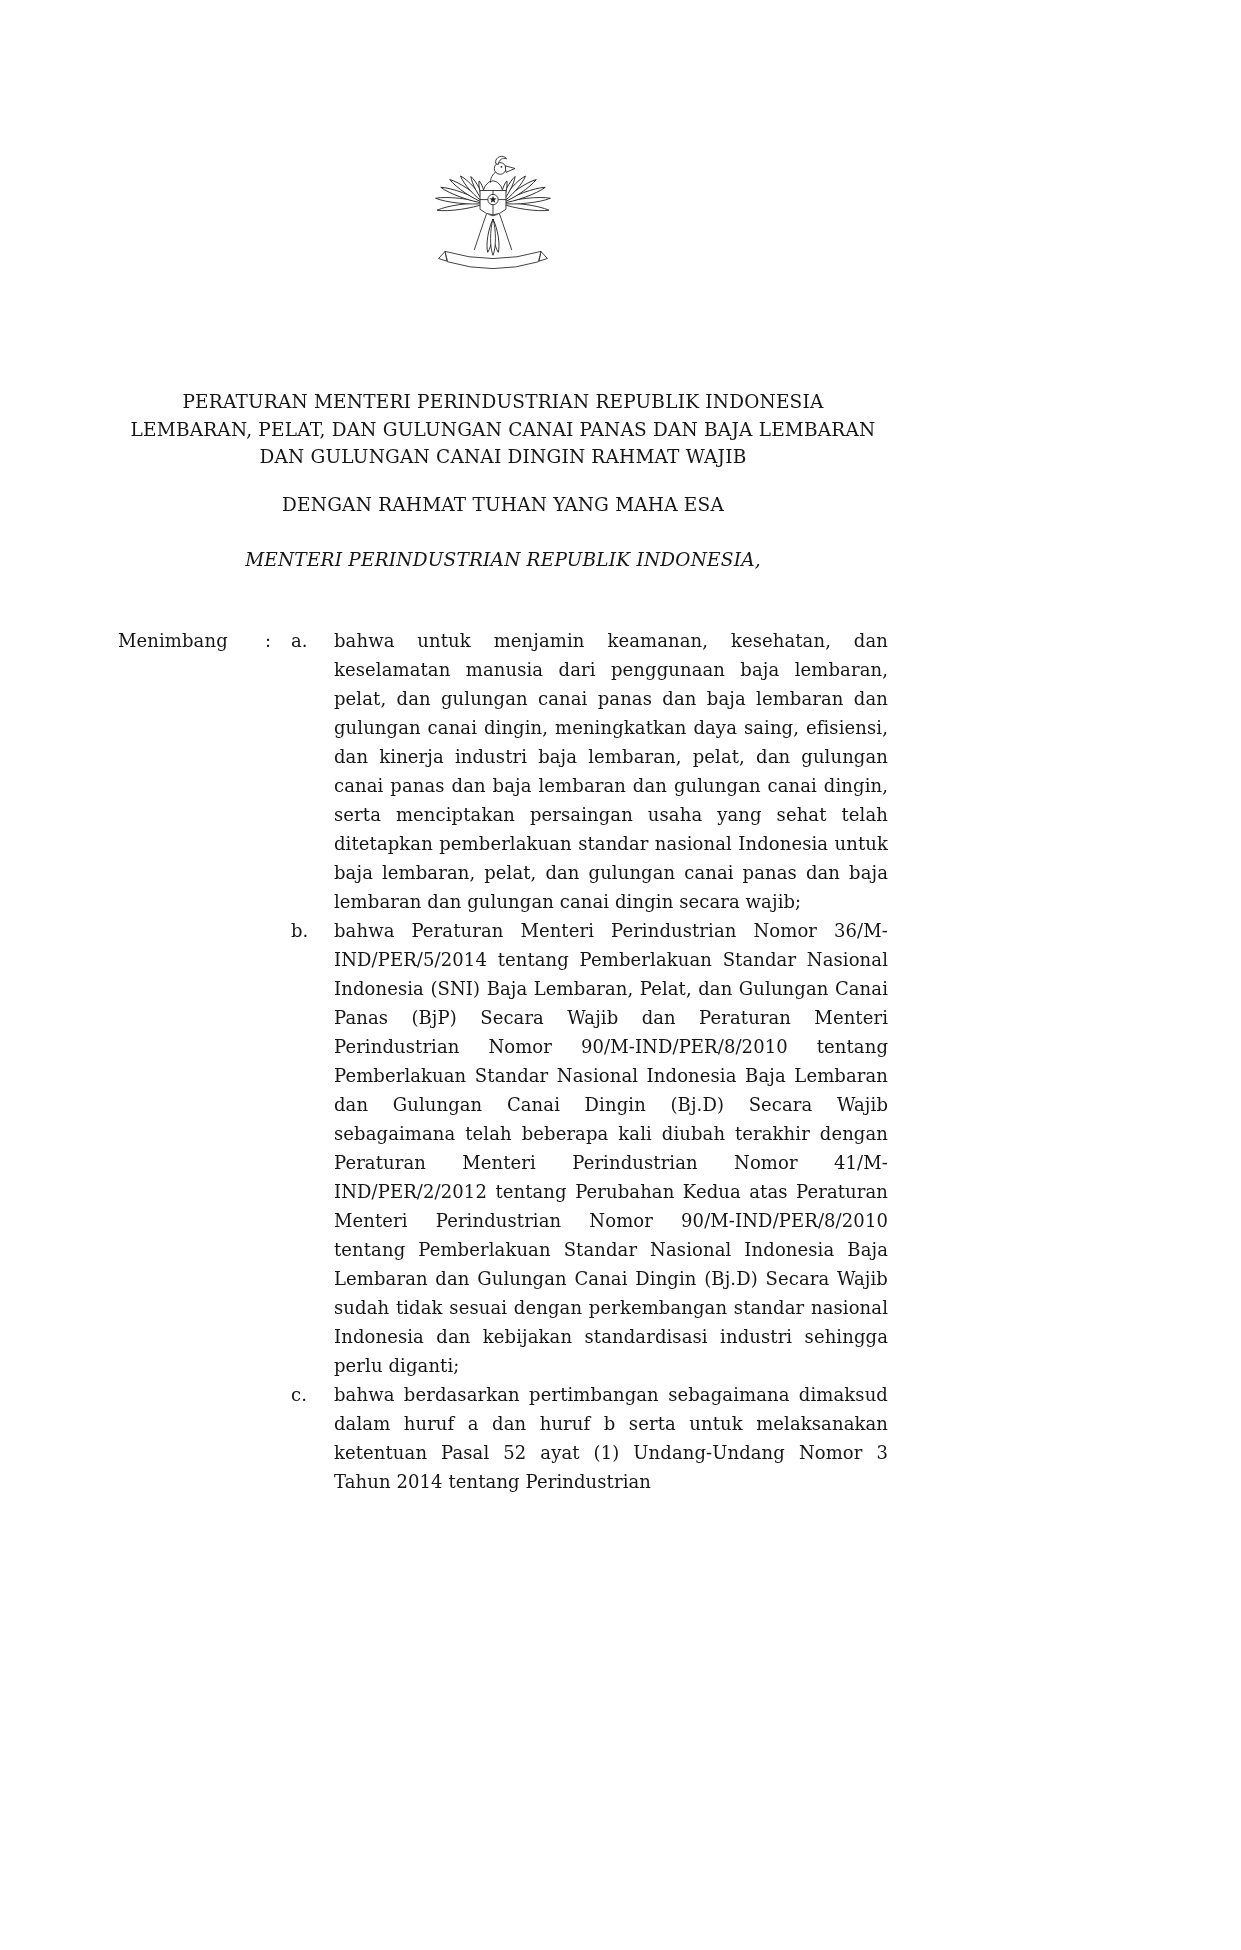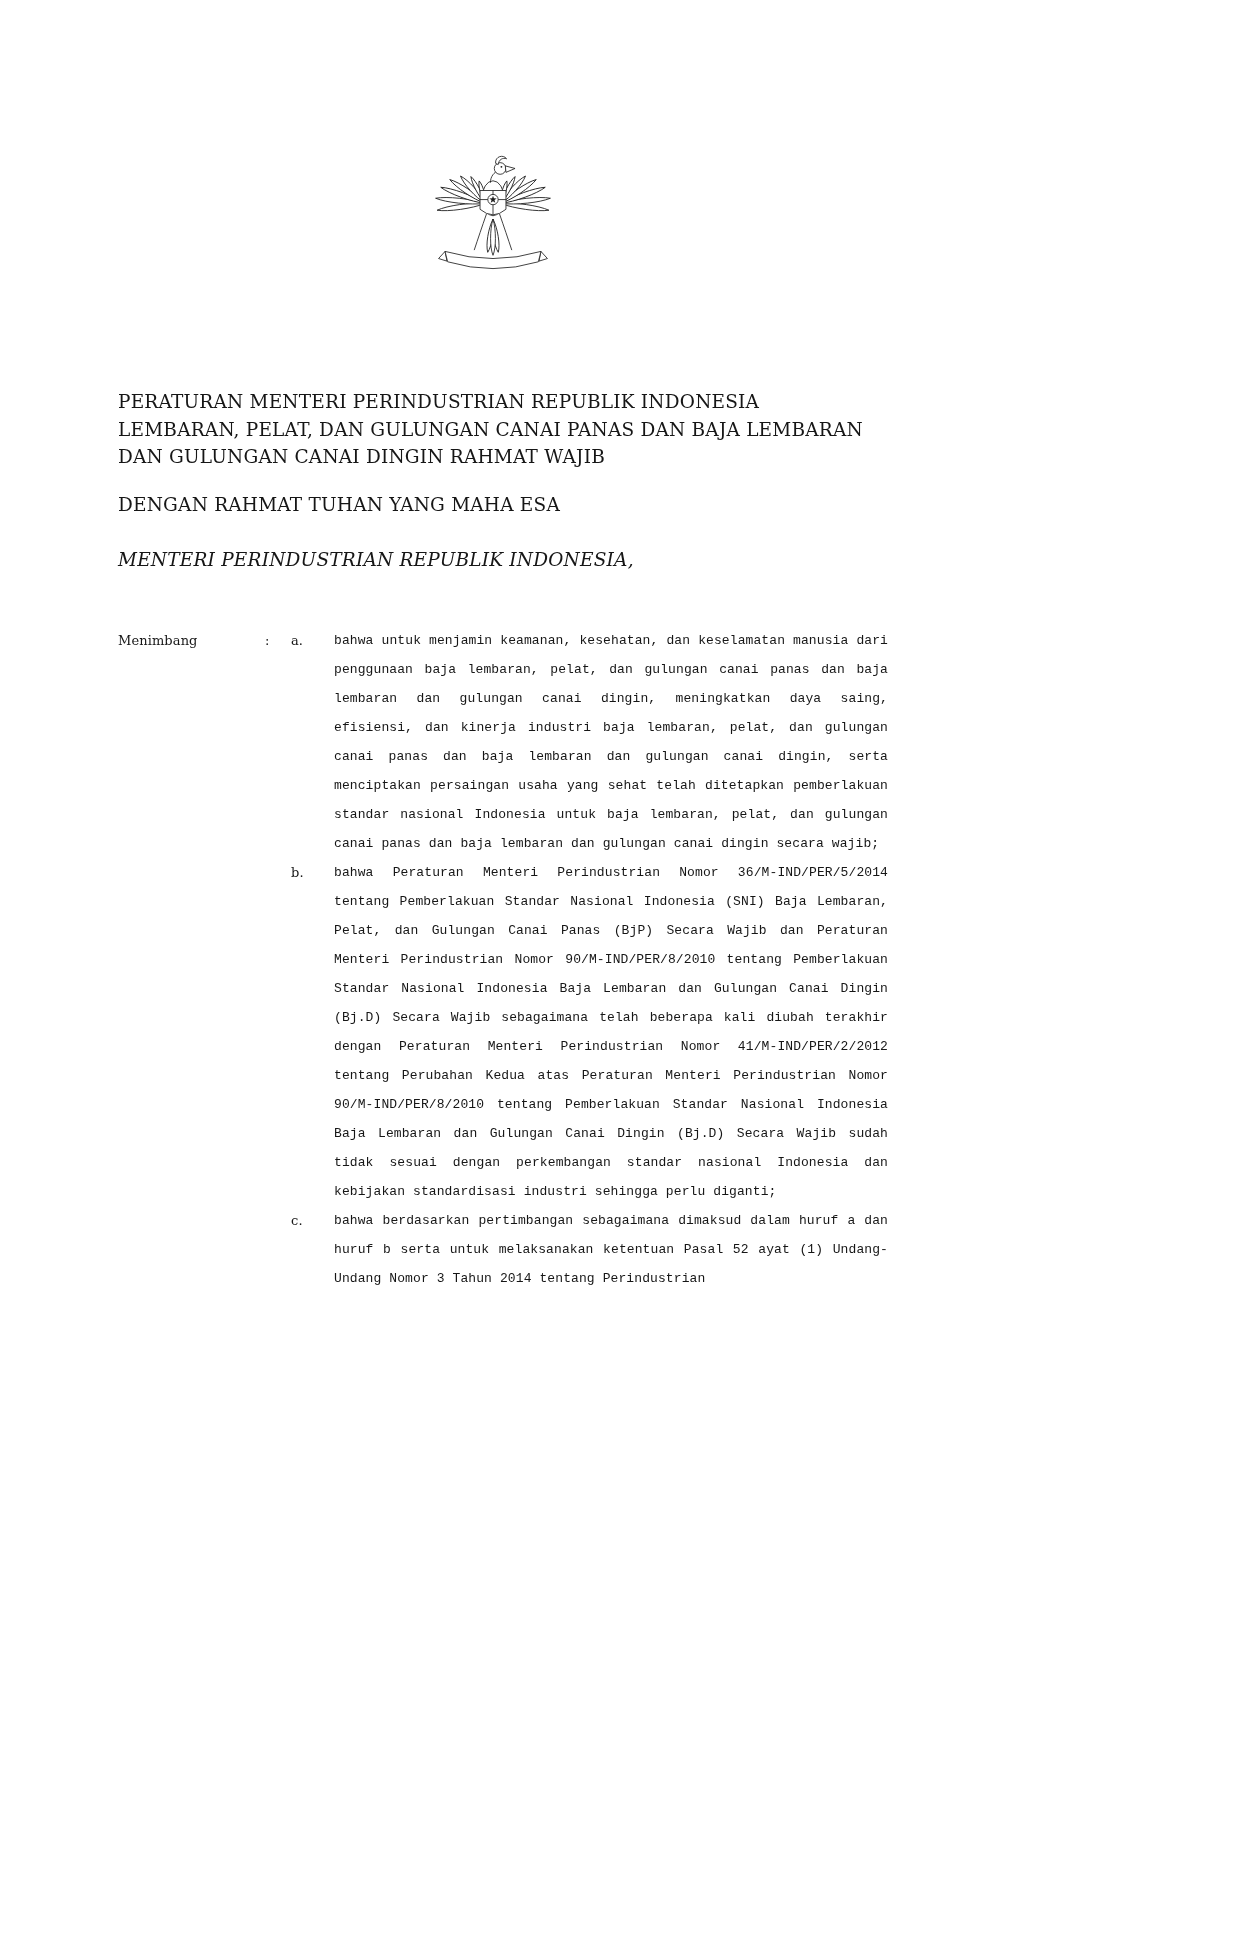--- a/index.html
+++ b/index.html
@@ -26,47 +26,46 @@
   }
 
   .content {
     position: absolute;
     top: 388px;
     left: 118px;
     width: 770px;
   }
 
   .title-block, .invocation, .official {
-    text-align: left;
+    text-align: center;
     font-size: 18.5px;
     line-height: 27.5px;
     letter-spacing: 0.2px;
   }
   .invocation { margin-top: 20px; }
   .official   { margin-top: 28px; font-style: italic; }
 
   .consider {
     display: flex;
     align-items: flex-start;
     margin-top: 52px;
-    font-size: 13px;
+    font-size: 18px;
     line-height: 29px;
     letter-spacing: 0.1px;
   }
   .c-label { width: 147px; flex: 0 0 auto; }
   .c-colon { width: 26px;  flex: 0 0 auto; }
   .c-items { flex: 1; }
 
   .item { display: flex; align-items: flex-start; }
   .i-letter { width: 43px; flex: 0 0 auto; }
   .i-text {
     flex: 1;
     text-align: justify;
     text-justify: inter-word;
-    font-family: Liberation Mono, monospace;
   }
 </style>
 </head>
 <body>
 
 <div class="page">
 
   <div class="emblem">
     <svg width="130" height="162" viewBox="0 0 200 250" aria-hidden="true">
       <g fill="#ffffff" stroke="#1f1f1f" stroke-width="1.3" stroke-linejoin="round">

